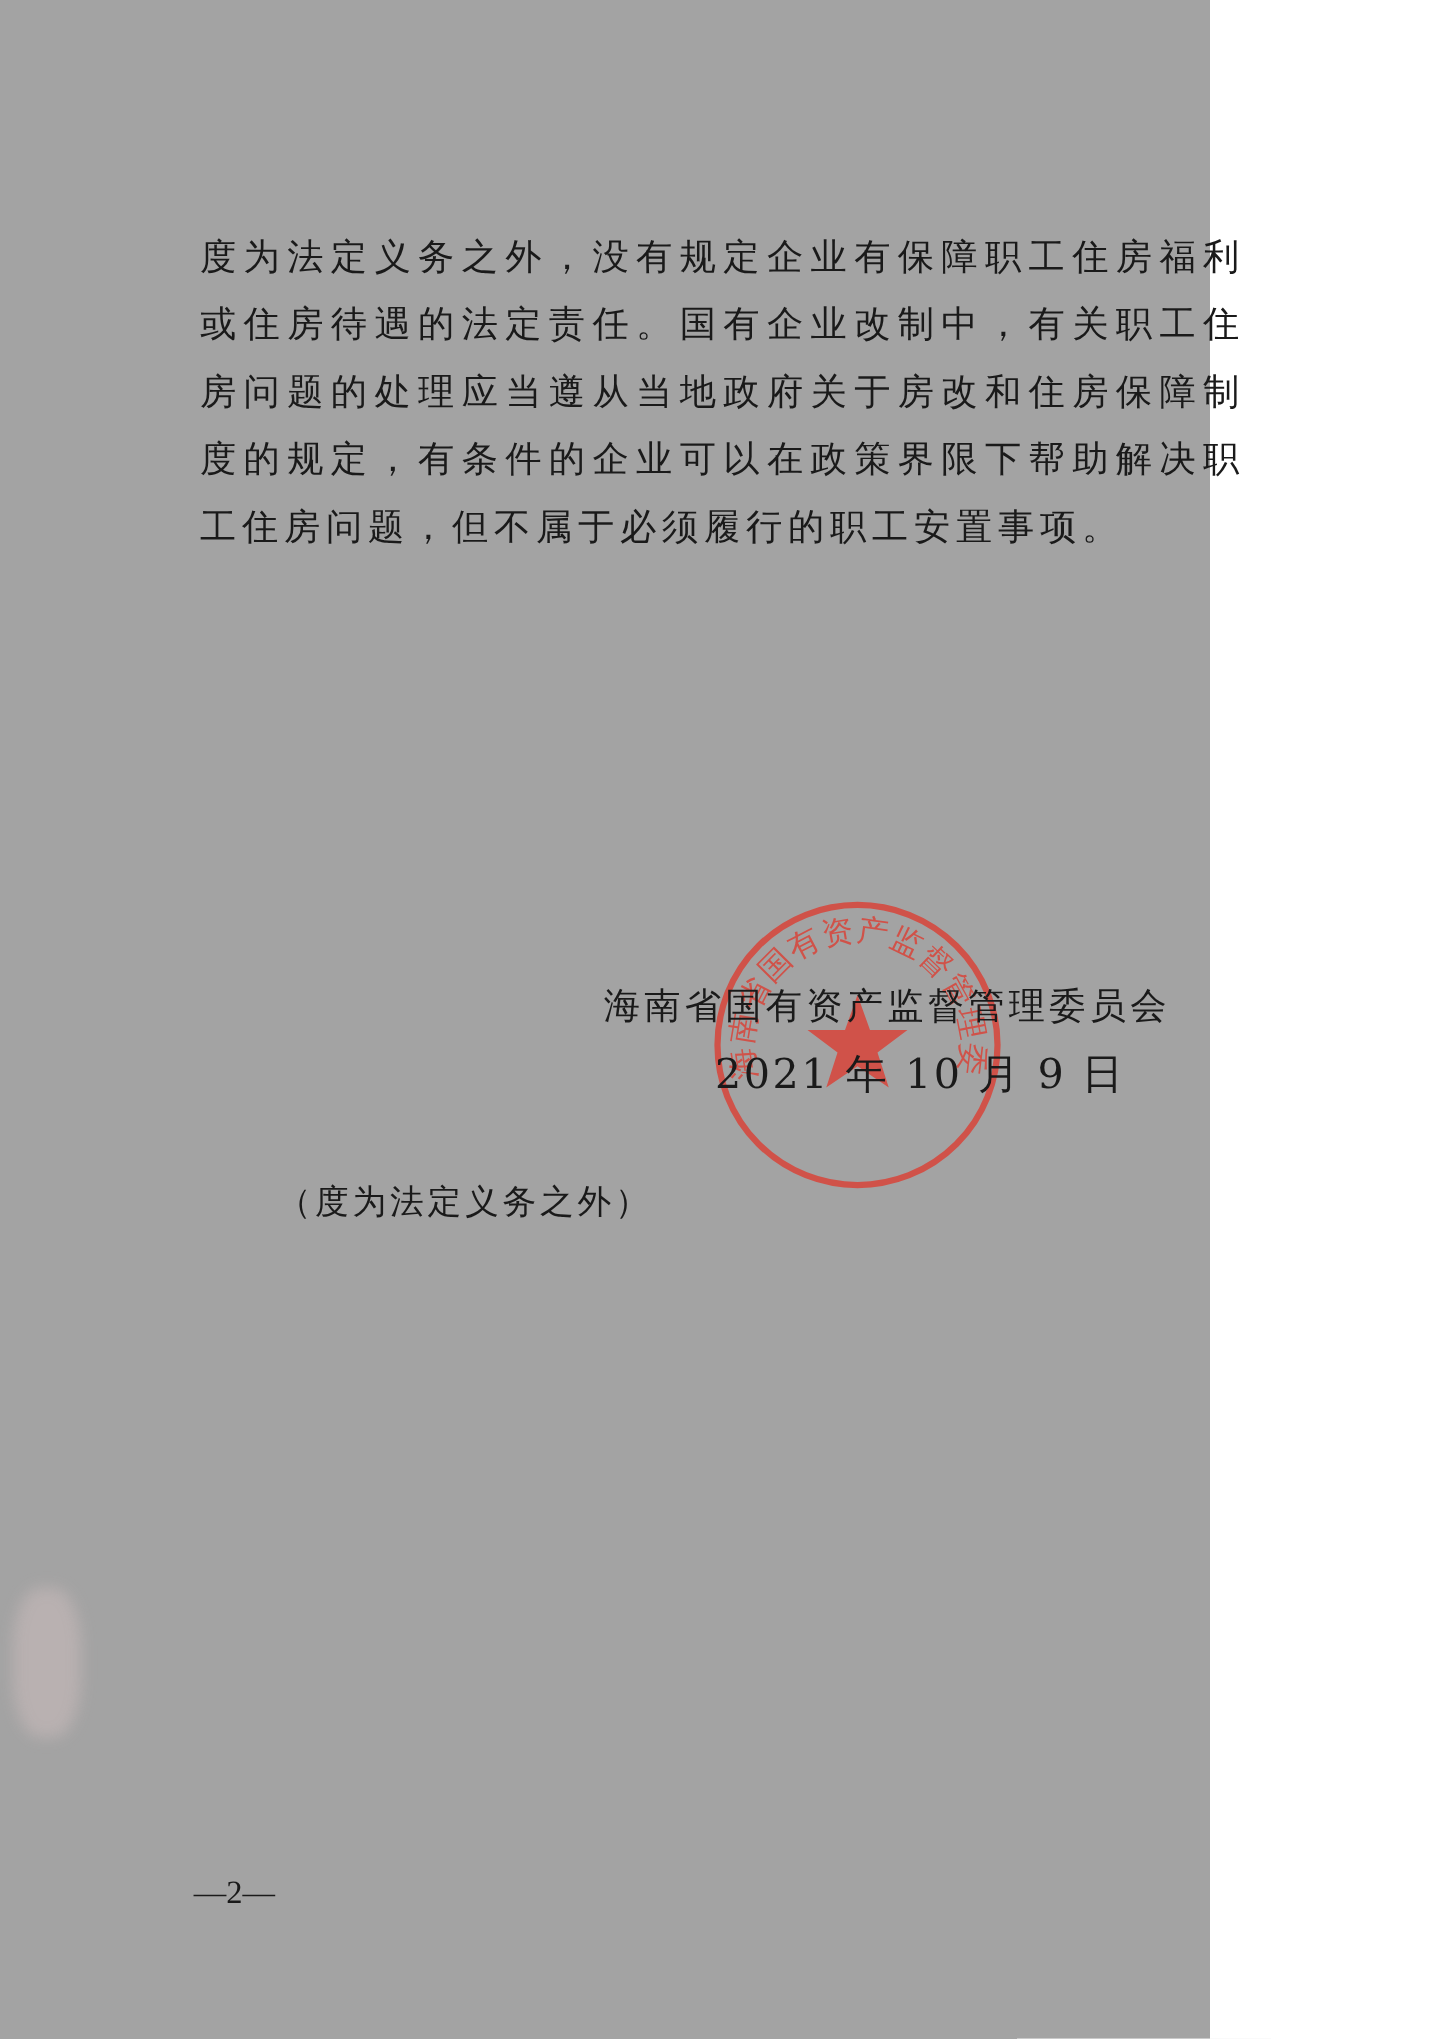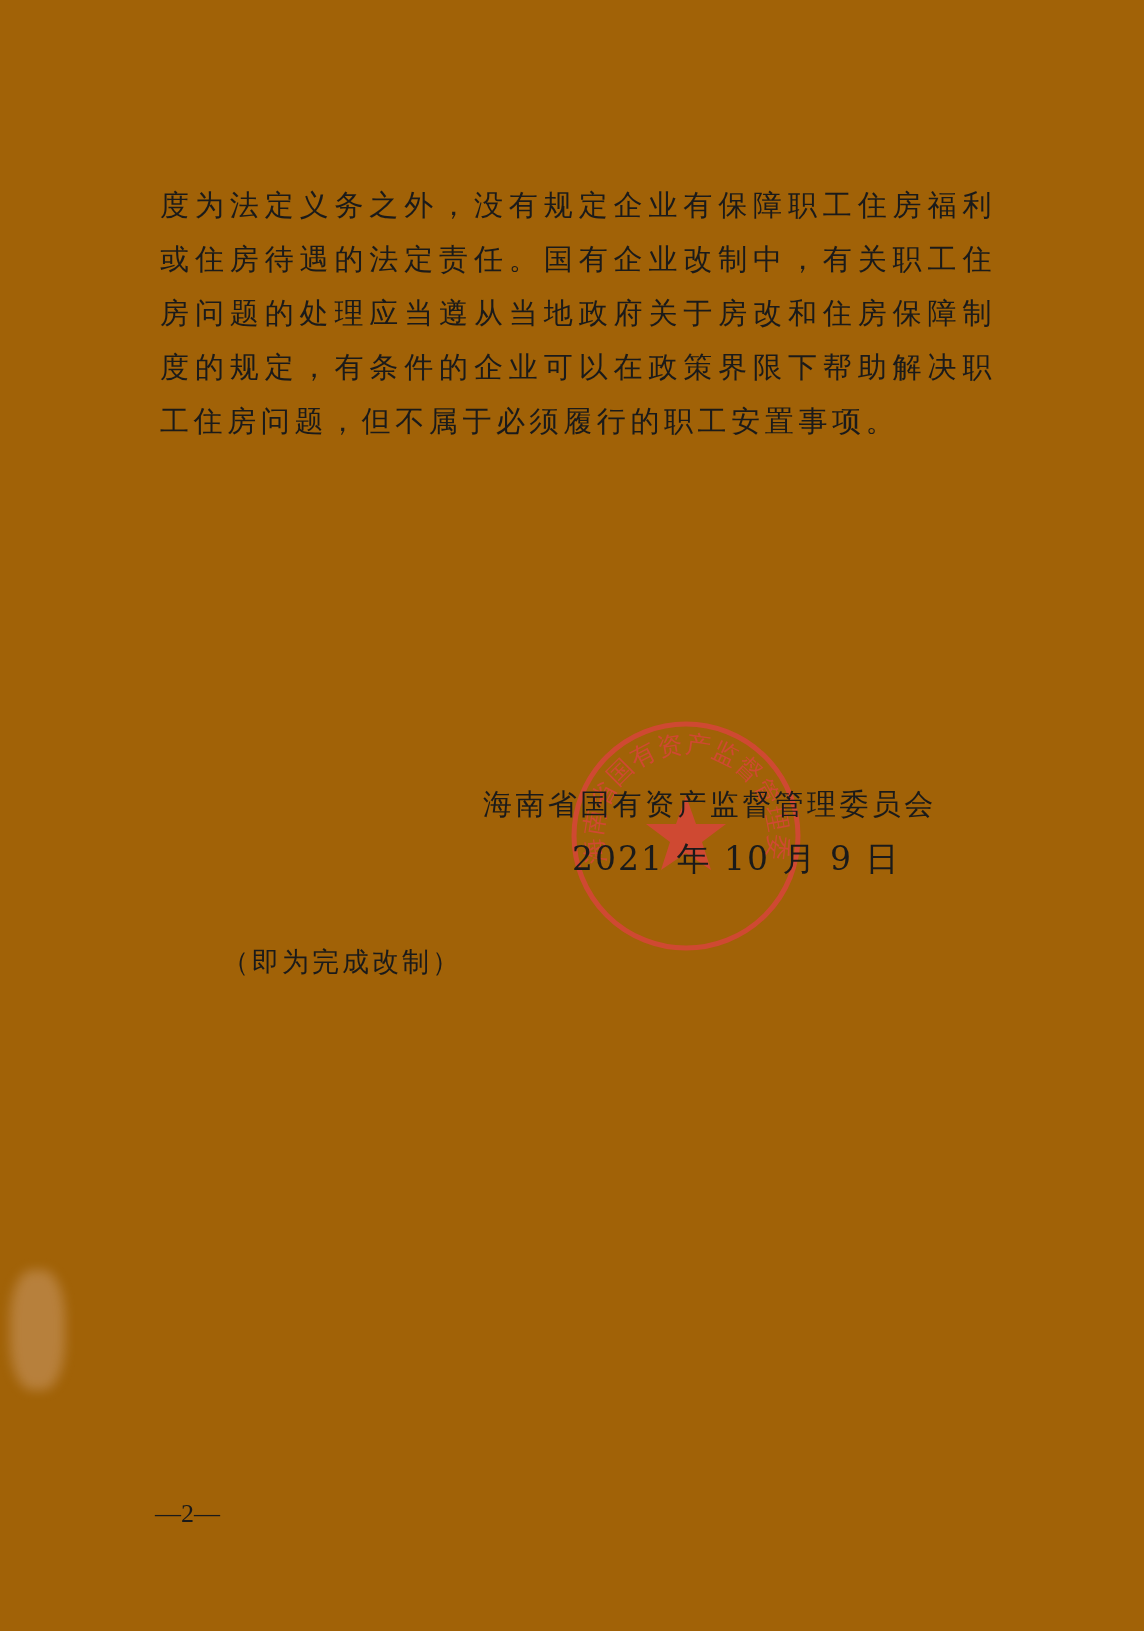--- a/index.html
+++ b/index.html
@@ -11,23 +11,23 @@
       width: 1144px;
       height: 1631px;
       position: relative;
       overflow: hidden;
       font-family: "DejaVu Serif", "Liberation Serif", serif;
       color: #1a1a1a;
     }
     .page {
       position: absolute;
       left: 0; top: 0;
-      width: 1144px;
+      width: 968px;
       height: 1631px;
-      background: #a16207;
+      background: #a3a3a3;
     }
     .body-text {
       position: absolute;
       left: 160px;
       top: 178px;
       width: 836px;
       font-size: 29px;
       line-height: 54px;
       letter-spacing: 4.6px;
       text-align: justify;
@@ -119,18 +119,18 @@
       <text font-size="25" fill="#d8453a" font-family="DejaVu Sans, sans-serif" letter-spacing="1">
         <textPath href="#sealArc" startOffset="2%">海南省国有资产监督管理委员会</textPath>
       </text>
       <polygon points="118,78 128,106 158,106 134,124 143,152 118,135 93,152 102,124 78,106 108,106" fill="#d8453a"></polygon>
     </svg>
   </div>
 
   <div class="signature">海南省国有资产监督管理委员会</div>
   <div class="date">2021 年 10 月 9 日</div>
 
-  <div class="disclosure">（即为完成改制）</div>
+  <div class="disclosure">（度为法定义务之外）</div>
 
   <div class="smudge"></div>
 
   <div class="page-number">—2—</div>
 </div>
 
 </body></html>

